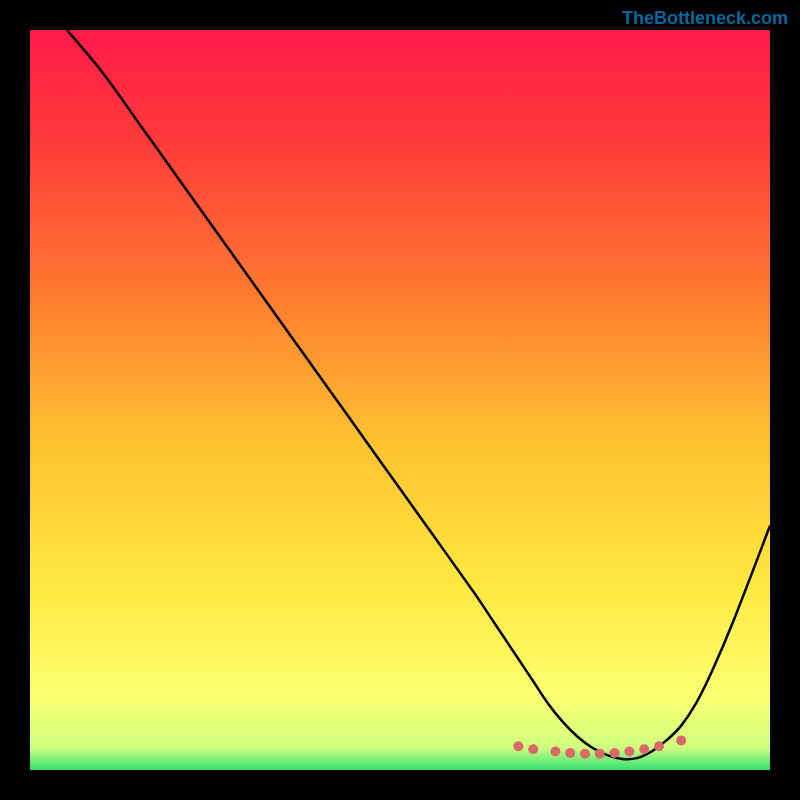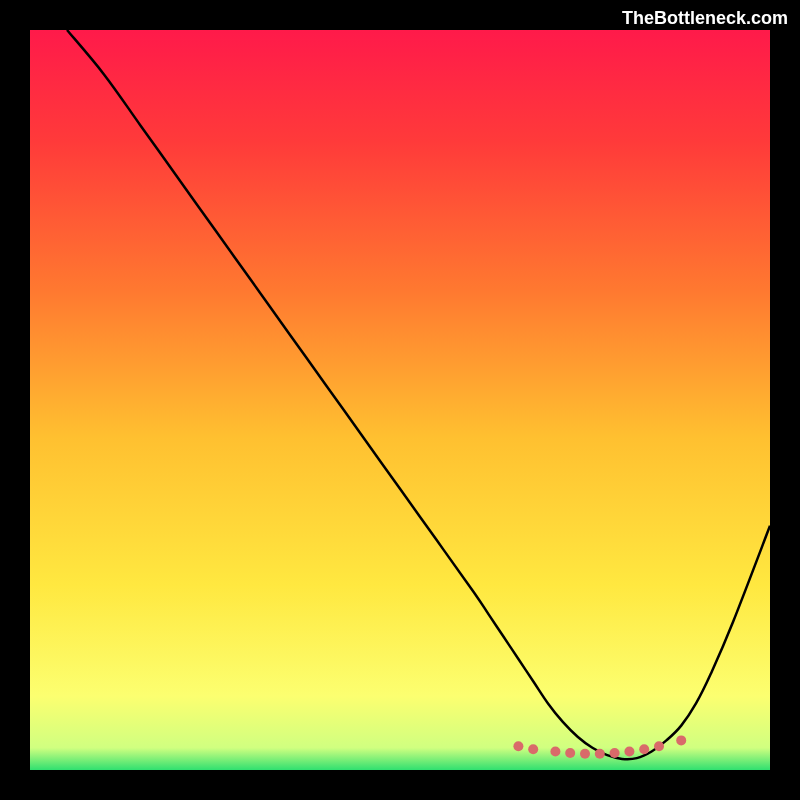--- a/index.html
+++ b/index.html
@@ -13,21 +13,21 @@
   }
   .chart-container {
     position: relative;
     width: 800px;
     height: 800px;
   }
   .watermark {
     position: absolute;
     top: 8px;
     right: 12px;
-    color: #ffffff;
+    color: #0369a1;
     font-size: 18px;
     font-weight: bold;
     z-index: 10;
   }
   svg {
     display: block;
   }
 </style>
 </head>
 <body>

